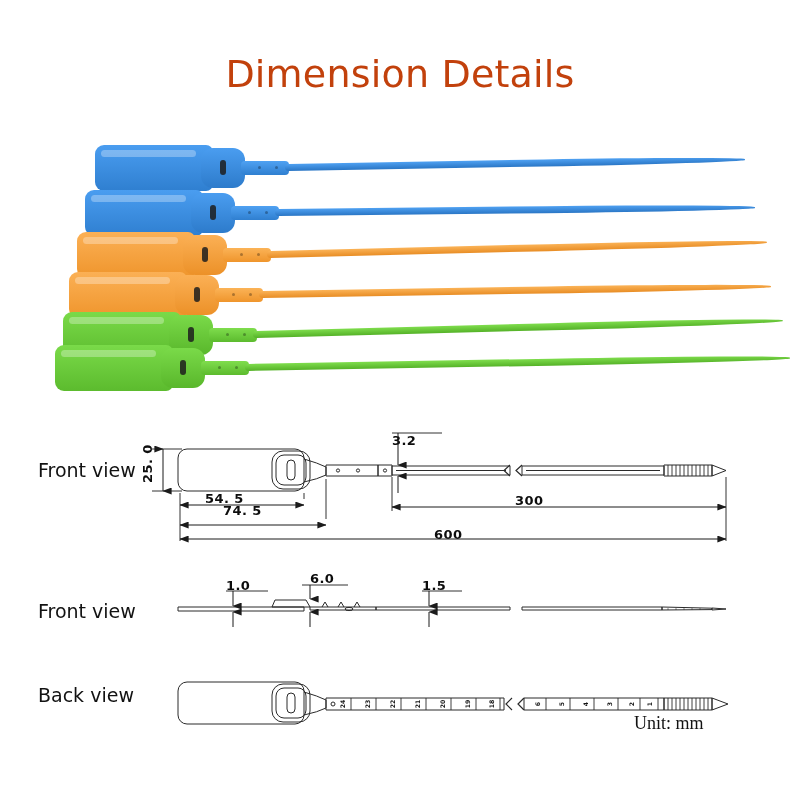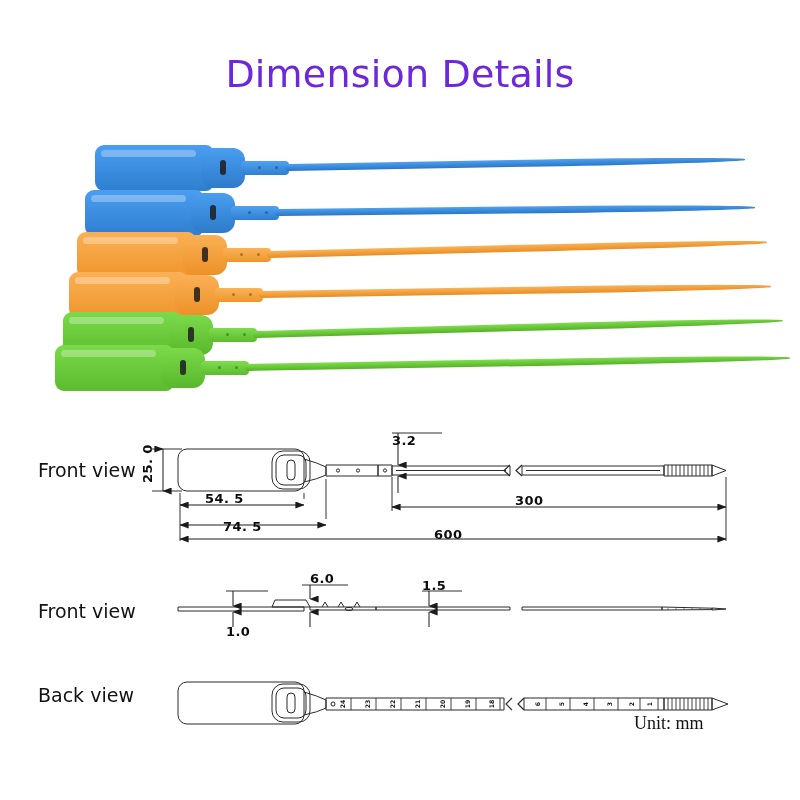--- a/index.html
+++ b/index.html
@@ -9,21 +9,21 @@
     font-family:"DejaVu Sans","Liberation Sans",sans-serif;
     position:relative;overflow:hidden;
     -webkit-font-smoothing:antialiased;
   }
   #page{position:absolute;inset:0;}
 
   
   .title{
     position:absolute;left:0;top:52px;width:800px;
     text-align:center;
-    font-size:38px;font-weight:400;color:#6d28d9;
+    font-size:38px;font-weight:400;color:#c2410c;
     letter-spacing:.2px;
   }
 
   
   .photo{position:absolute;left:55px;top:140px;width:700px;height:250px;}
   .tag{position:absolute;left:0;top:0;height:46px;}
   .tag .paddle{
     position:absolute;left:0;top:0;height:46px;width:118px;
     border-radius:9px 7px 7px 9px;
   }
@@ -160,26 +160,26 @@
   <div class="dwg">
 
     <div class="vlabel" style="left:38px;top:44px;">Front view</div>
     <div class="vlabel" style="left:38px;top:185px;">Front view</div>
     <div class="vlabel" style="left:38px;top:269px;">Back view</div>
 
     <div class="unit" style="left:634px;top:298px;font-family:Liberation Serif, serif;">Unit: mm</div>
 
     <div class="dim vert" style="left:140px;top:68px;">25. 0</div>
     <div class="dim" style="left:205px;top:76px;">54. 5</div>
-    <div class="dim" style="left:223px;top:104px;">74. 5</div>
+    <div class="dim" style="left:223px;top:88px;">74. 5</div>
     <div class="dim" style="left:392px;top:18px;">3.2</div>
     <div class="dim" style="left:515px;top:78px;">300</div>
     <div class="dim" style="left:434px;top:112px;">600</div>
 
-    <div class="dim" style="left:226px;top:163px;margin-top:46px;">1.0</div>
+    <div class="dim" style="left:226px;top:163px;">1.0</div>
     <div class="dim" style="left:310px;top:156px;">6.0</div>
     <div class="dim" style="left:422px;top:163px;">1.5</div>
 
     <svg class="draw" viewBox="0 0 800 340">
       <defs>
         <marker id="ah" markerWidth="9" markerHeight="7" refX="8.6" refY="3.5" orient="auto">
           <polygon points="0,0 9,3.5 0,7" class="arrowhead"></polygon>
         </marker>
         <marker id="ahL" markerWidth="9" markerHeight="7" refX="0.4" refY="3.5" orient="auto">
           <polygon points="9,0 0,3.5 9,7" class="arrowhead"></polygon>

